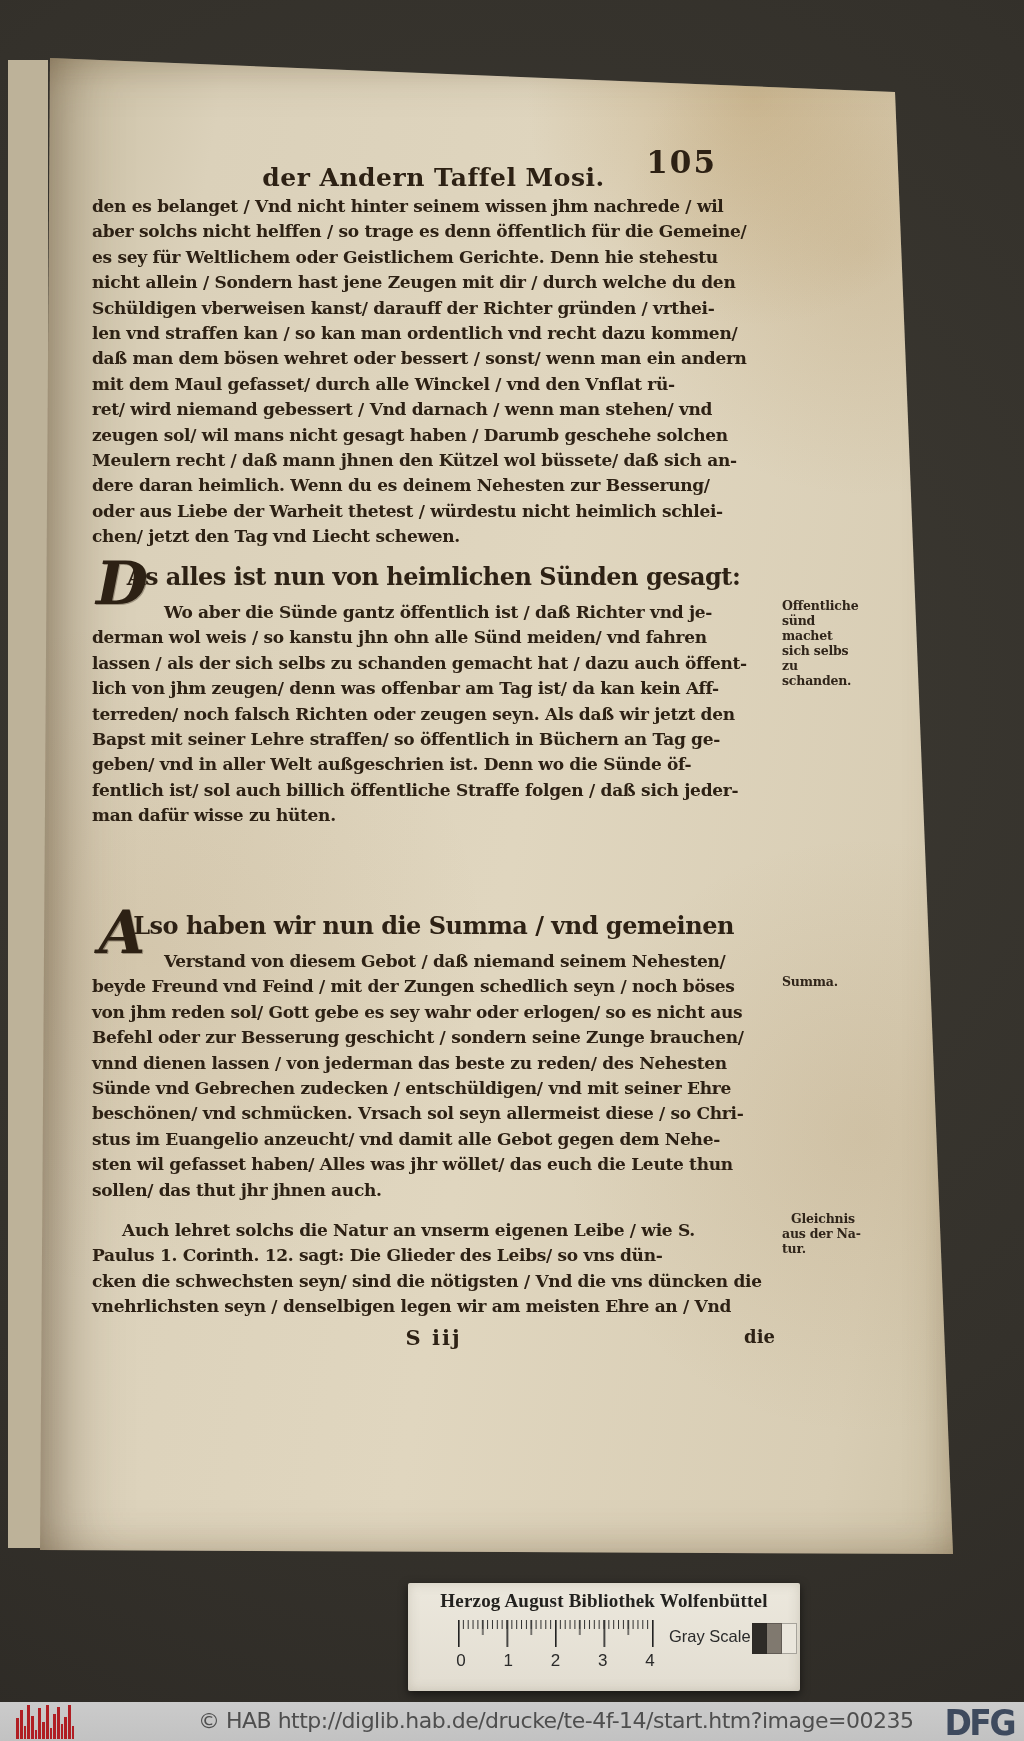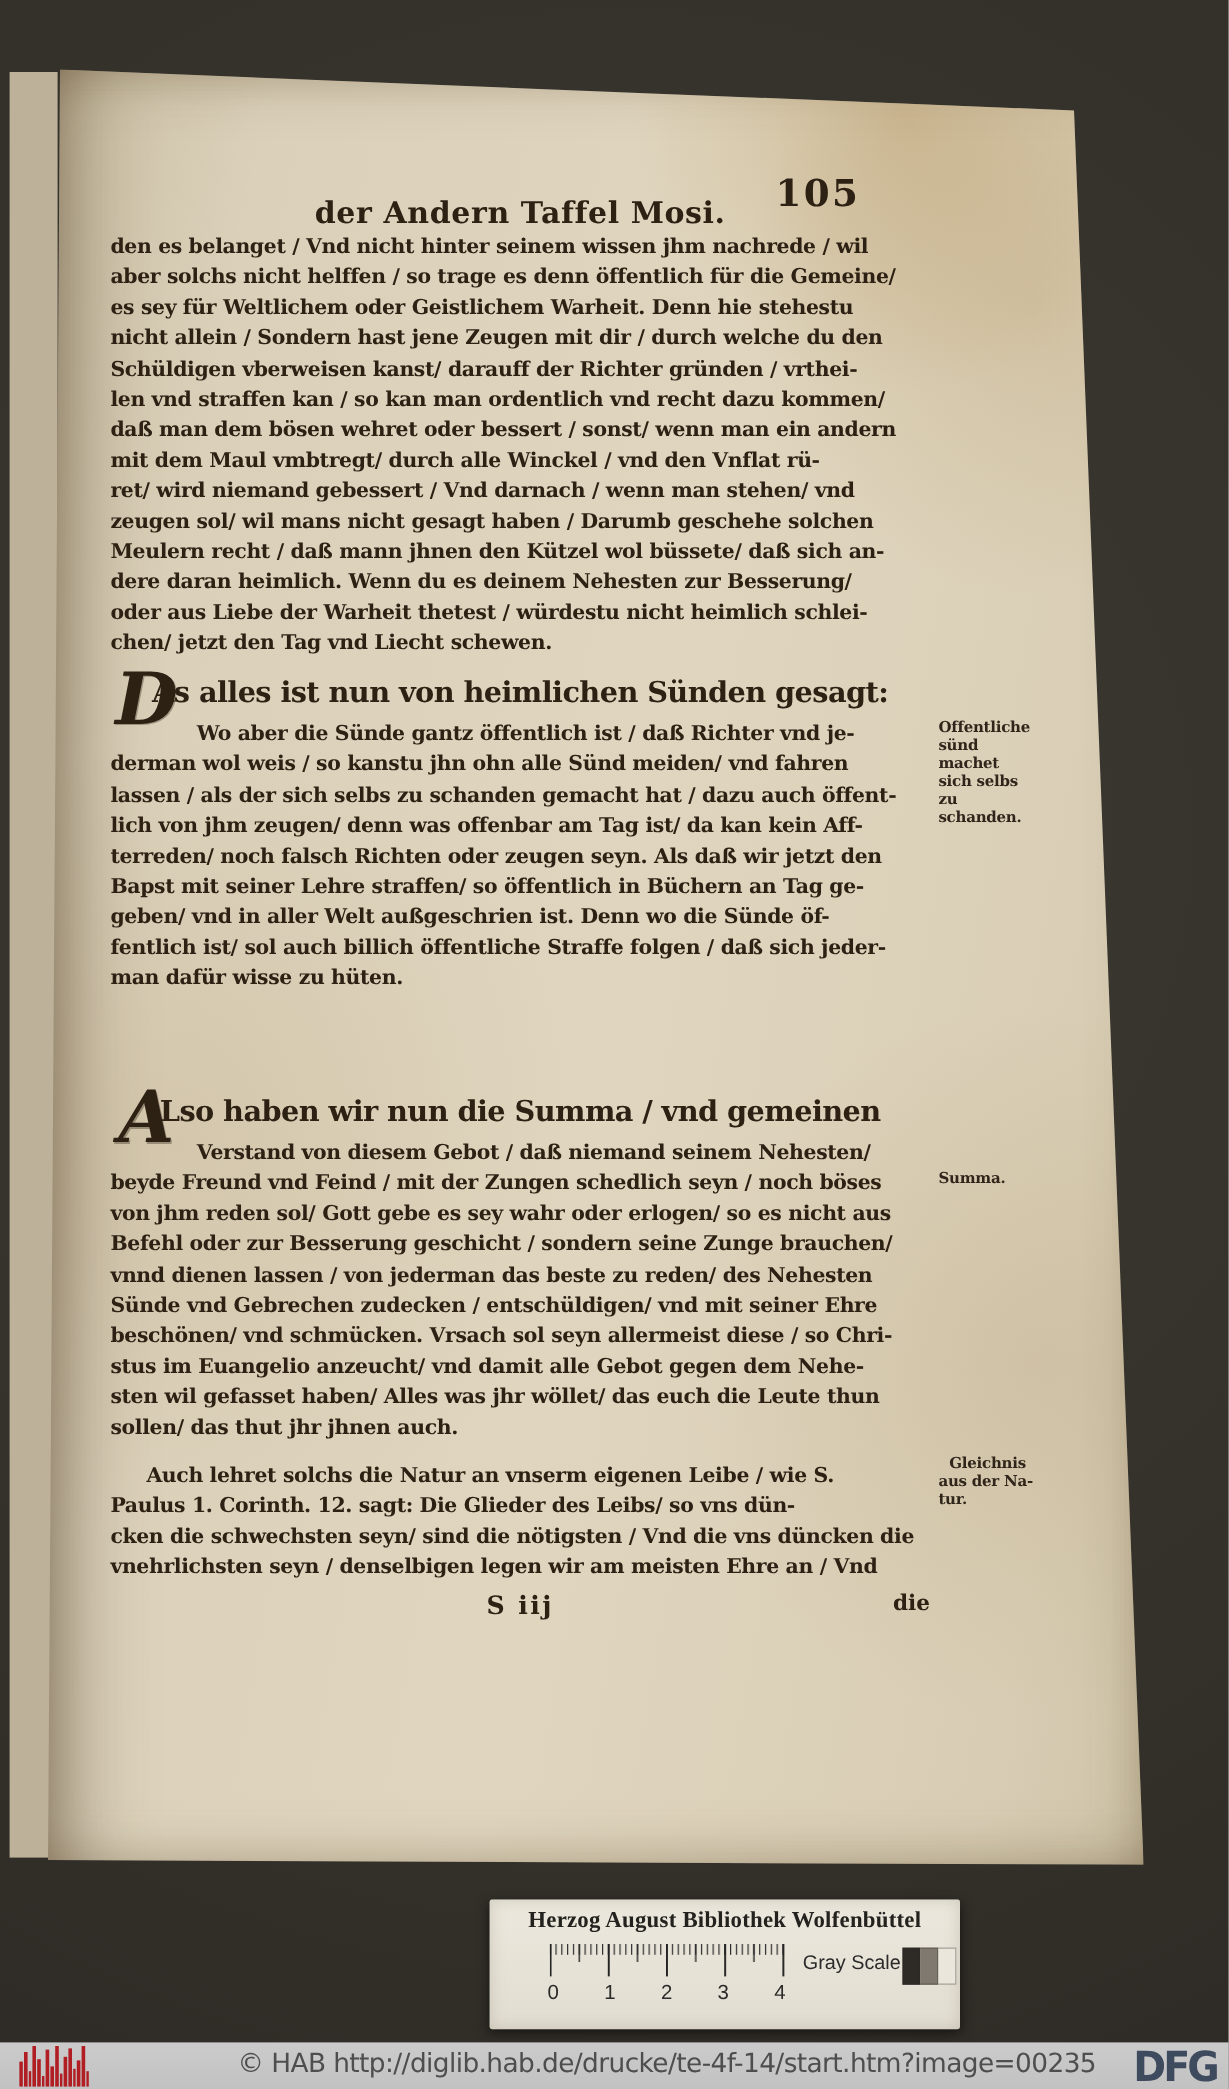--- a/index.html
+++ b/index.html
@@ -149,26 +149,26 @@
   <div class="page">
 
     <div class="col header-row block">
       <div class="htitle">der Andern Taffel Mosi.</div>
       <div class="pageno">105</div>
     </div>
 
     <div class="col block" id="para1">
         <div class="tline">den es belanget / Vnd nicht hinter seinem wissen jhm nachrede / wil</div>
         <div class="tline">aber solchs nicht helffen / so trage es denn öffentlich für die Gemeine/</div>
-        <div class="tline">es sey für Weltlichem oder Geistlichem Warheit.  Denn hie stehestu</div>
+        <div class="tline">es sey für Weltlichem oder Geistlichem Gerichte.  Denn hie stehestu</div>
         <div class="tline">nicht allein / Sondern hast jene Zeugen mit dir / durch welche du den</div>
         <div class="tline">Schüldigen vberweisen kanst/ darauff der Richter gründen / vrthei-</div>
         <div class="tline">len vnd straffen kan / so kan man ordentlich vnd recht dazu kommen/</div>
         <div class="tline">daß man dem bösen wehret oder bessert / sonst/ wenn man ein andern</div>
-        <div class="tline">mit dem Maul vmbtregt/ durch alle Winckel / vnd den Vnflat rü-</div>
+        <div class="tline">mit dem Maul gefasset/ durch alle Winckel / vnd den Vnflat rü-</div>
         <div class="tline">ret/ wird niemand gebessert / Vnd darnach / wenn man stehen/ vnd</div>
         <div class="tline">zeugen sol/ wil mans nicht gesagt haben / Darumb geschehe solchen</div>
         <div class="tline">Meulern recht / daß mann jhnen den Kützel wol büssete/ daß sich an-</div>
         <div class="tline">dere daran heimlich.  Wenn du es deinem Nehesten zur Besserung/</div>
         <div class="tline">oder aus Liebe der Warheit thetest / würdestu nicht heimlich schlei-</div>
         <div class="tline">chen/ jetzt den Tag vnd Liecht schewen.</div>
       </div>
 
     <div class="col block" id="section2">
       <div class="dropcap">D</div>

